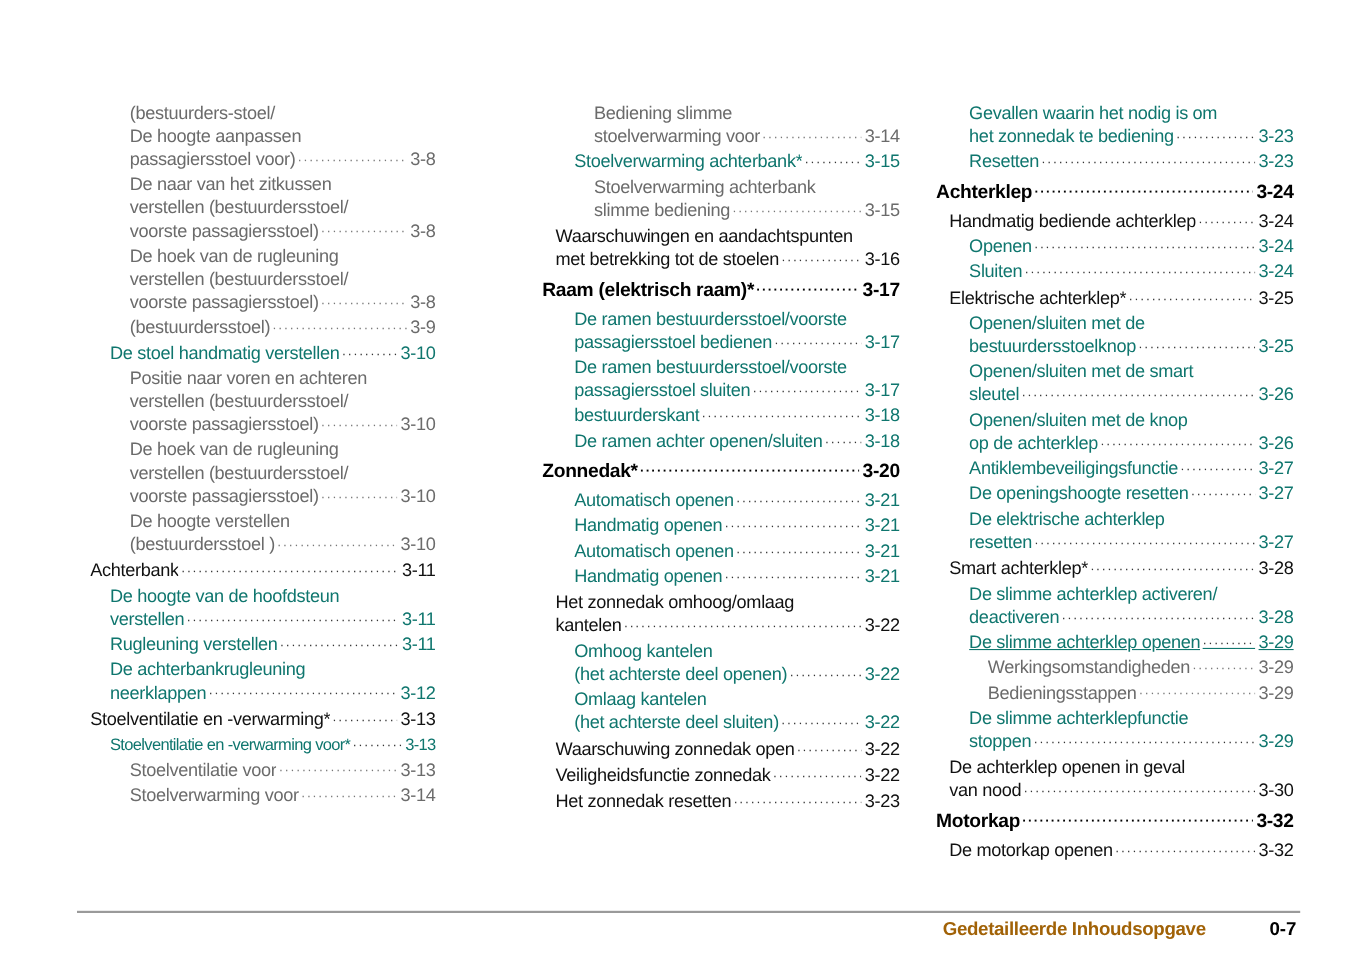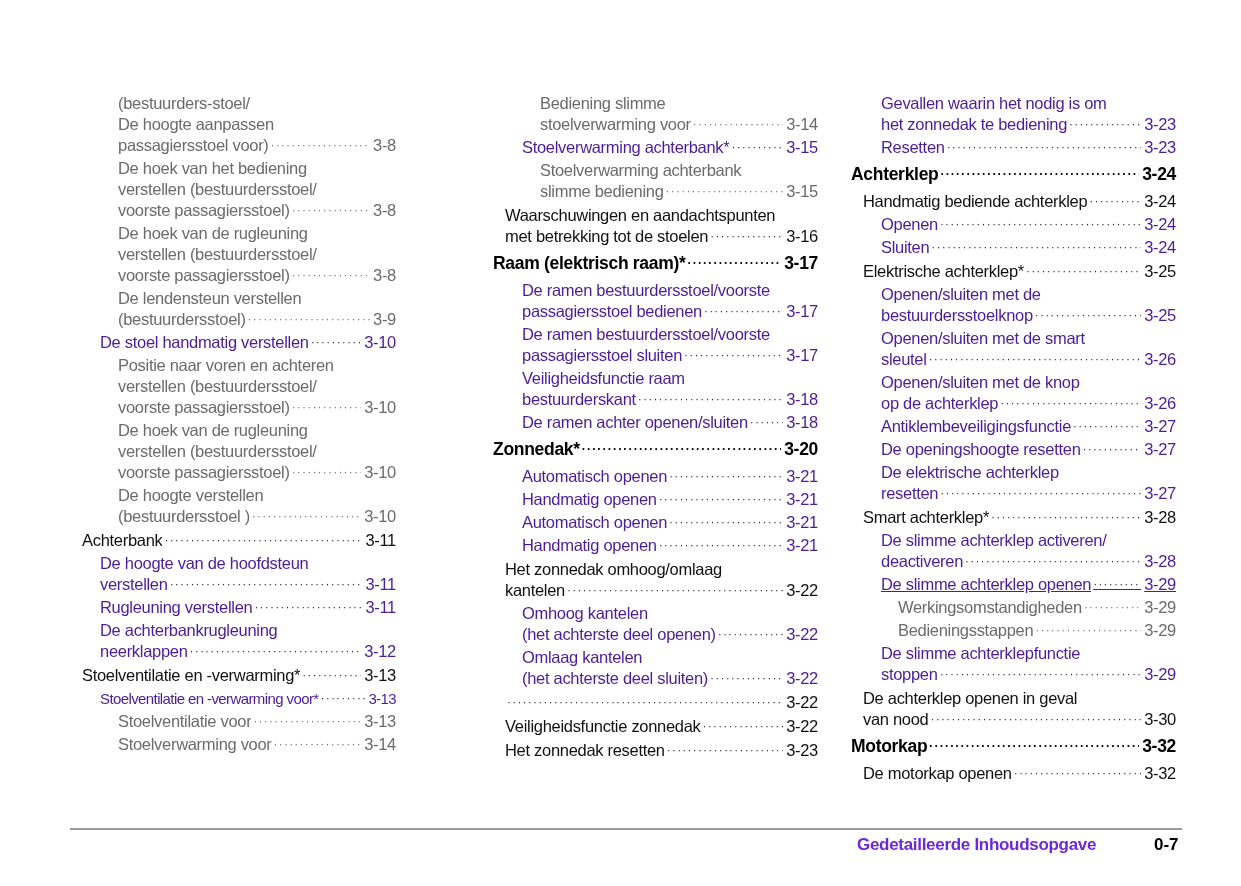--- a/index.html
+++ b/index.html
@@ -14,63 +14,62 @@
   .entry .line { display: block; white-space: nowrap; }
   .entry .last { overflow: hidden; white-space: nowrap; flex: 0 0 auto; }
   .entry .dots { flex: 1 1 auto; overflow: hidden; white-space: nowrap; color: #333;
                  font-size: 12px; letter-spacing: 1.2px; margin: 0 3px 0 2px; line-height: 21px; }
   .entry .dots::before { content: "··································································································"; }
   .entry .pg { flex: 0 0 auto; }
   .lv0 { font-weight: bold; font-size: 17.5px; color: #000; }
   .lv0 .dots { color: #000; font-weight: bold; }
   .lv0b { color: #000; }
   .lv1 { color: #111; }
-  .lv2 { color: #4c1d95; }
+  .lv2 { color: #0f766e; }
   .lv3 { color: #6b6b6b; }
   .lv3 .dots { color: #777; }
   .gap-s { margin-top: 3px; }
   .gap-m { margin-top: 6px; }
   .small { font-size: 15px; letter-spacing: -0.6px; }
   .footer-rule { position: absolute; left: 70px; top: 828px; width: 1112px; height: 2px; background: #9a9a9a; }
-  .footer-title { position: absolute; left: 857px; top: 835px; font-size: 17px; color: #6d28d9; font-weight: bold; letter-spacing: -0.3px; }
+  .footer-title { position: absolute; left: 857px; top: 835px; font-size: 17px; color: #a16207; font-weight: bold; letter-spacing: -0.3px; }
   .footer-page { position: absolute; left: 1154px; top: 835px; font-size: 17px; color: #000; font-weight: bold; }
 </style>
 </head>
 <body>
 
 <div class="col c1">
     <div class="entry lv3" style="margin-left: 36px;">
       <span class="line">(bestuurders-stoel/</span>
       <span class="line">De hoogte aanpassen</span>
       <div class="row">
         <span class="last">passagiersstoel voor)</span>
         <span class="dots"></span>
         <span class="pg">3-8</span>
       </div>
     </div>
     <div class="entry lv3" style="margin-left: 36px; margin-top: 2px;">
-      <span class="line">De hoek van het bediening</span>
+      <span class="line">De naar van het zitkussen</span>
       <span class="line">verstellen (bestuurdersstoel/</span>
       <div class="row">
         <span class="last">voorste passagiersstoel)</span>
         <span class="dots"></span>
         <span class="pg">3-8</span>
       </div>
     </div>
     <div class="entry lv3" style="margin-left: 36px; margin-top: 2px;">
       <span class="line">De hoek van de rugleuning</span>
       <span class="line">verstellen (bestuurdersstoel/</span>
       <div class="row">
         <span class="last">voorste passagiersstoel)</span>
         <span class="dots"></span>
         <span class="pg">3-8</span>
       </div>
     </div>
     <div class="entry lv3" style="margin-left: 36px; margin-top: 2px;">
-      <span class="line">De lendensteun verstellen</span>
       <div class="row">
         <span class="last">(bestuurdersstoel)</span>
         <span class="dots"></span>
         <span class="pg">3-9</span>
       </div>
     </div>
     <div class="entry lv2" style="margin-left: 18px; margin-top: 2px;">
       <div class="row">
         <span class="last">De stoel handmatig verstellen</span>
         <span class="dots"></span>
@@ -211,21 +210,20 @@
     </div>
     <div class="entry lv2" style="margin-left: 29px; margin-top: 2px;">
       <span class="line">De ramen bestuurdersstoel/voorste</span>
       <div class="row">
         <span class="last">passagiersstoel sluiten</span>
         <span class="dots"></span>
         <span class="pg">3-17</span>
       </div>
     </div>
     <div class="entry lv2" style="margin-left: 29px; margin-top: 2px;">
-      <span class="line">Veiligheidsfunctie raam</span>
       <div class="row">
         <span class="last">bestuurderskant</span>
         <span class="dots"></span>
         <span class="pg">3-18</span>
       </div>
     </div>
     <div class="entry lv2" style="margin-left: 29px; margin-top: 2px;">
       <div class="row">
         <span class="last">De ramen achter openen/sluiten</span>
         <span class="dots"></span>
@@ -286,20 +284,21 @@
     <div class="entry lv2" style="margin-left: 29px; margin-top: 2px;">
       <span class="line">Omlaag kantelen</span>
       <div class="row">
         <span class="last">(het achterste deel sluiten)</span>
         <span class="dots"></span>
         <span class="pg">3-22</span>
       </div>
     </div>
     <div class="entry lv1 gap-s" style="margin-left: 12px;">
       <div class="row">
+        <span class="last">Waarschuwing zonnedak open</span>
         <span class="dots"></span>
         <span class="pg">3-22</span>
       </div>
     </div>
     <div class="entry lv1 gap-s" style="margin-left: 12px;">
       <div class="row">
         <span class="last">Veiligheidsfunctie zonnedak</span>
         <span class="dots"></span>
         <span class="pg">3-22</span>
       </div>

